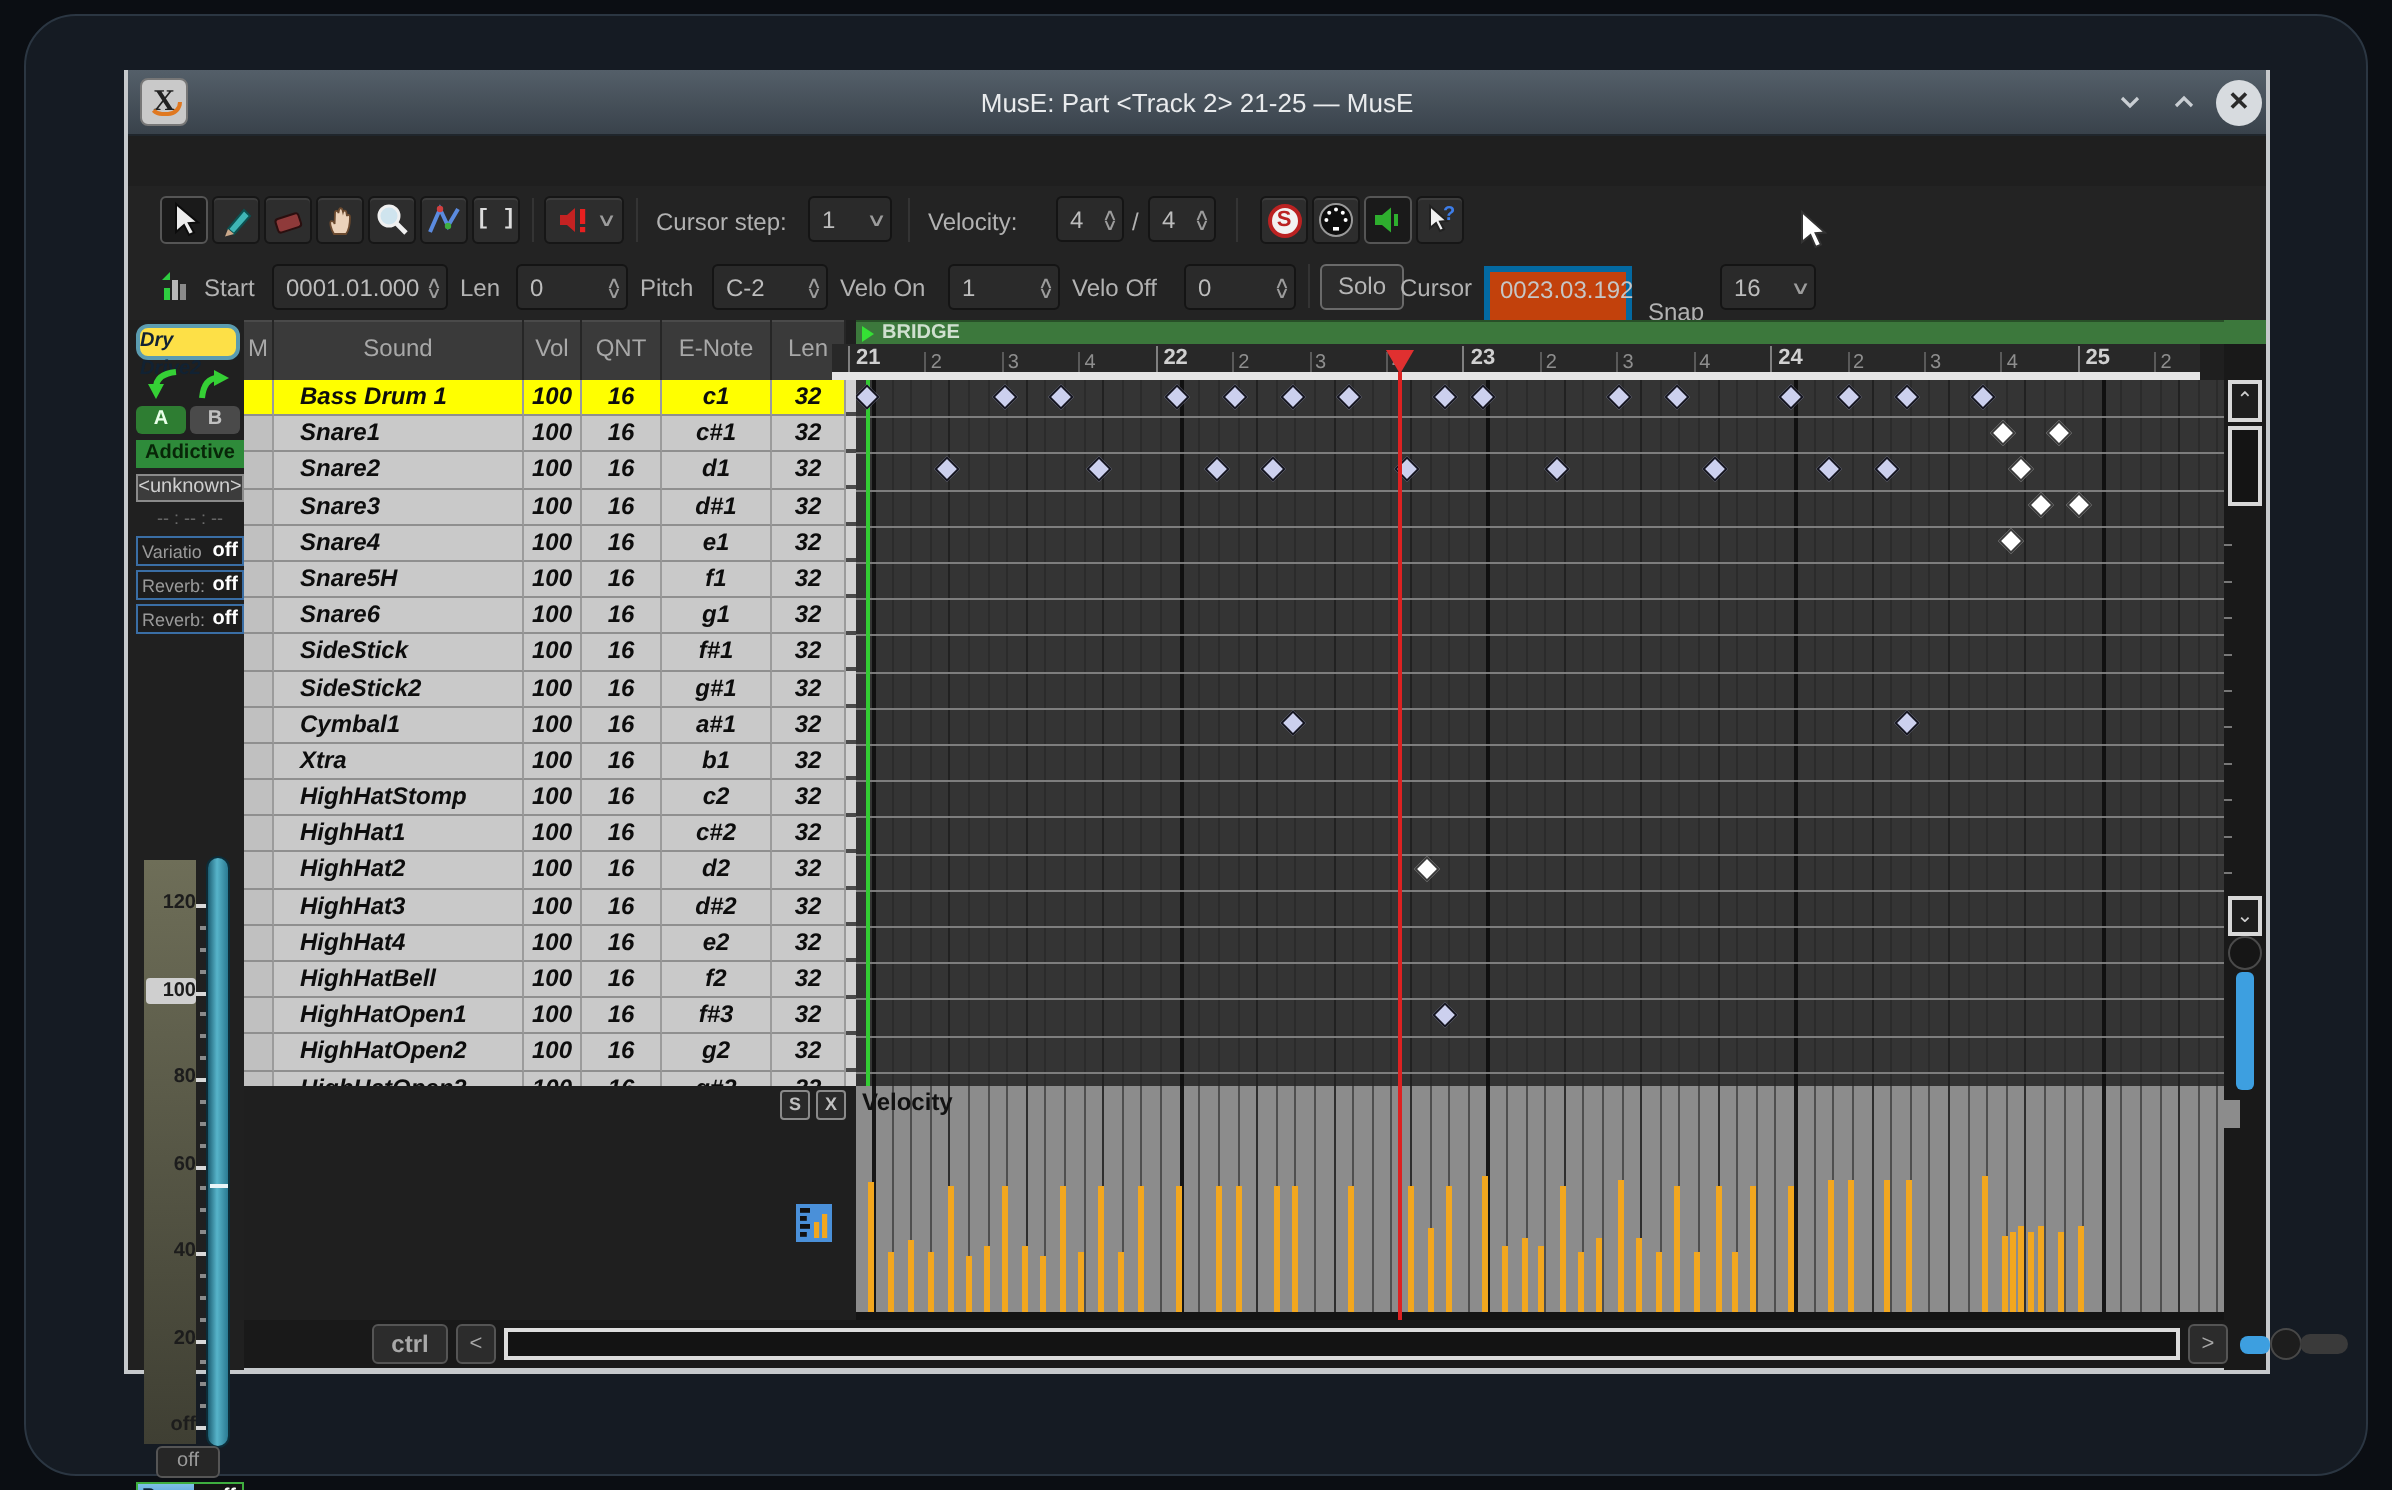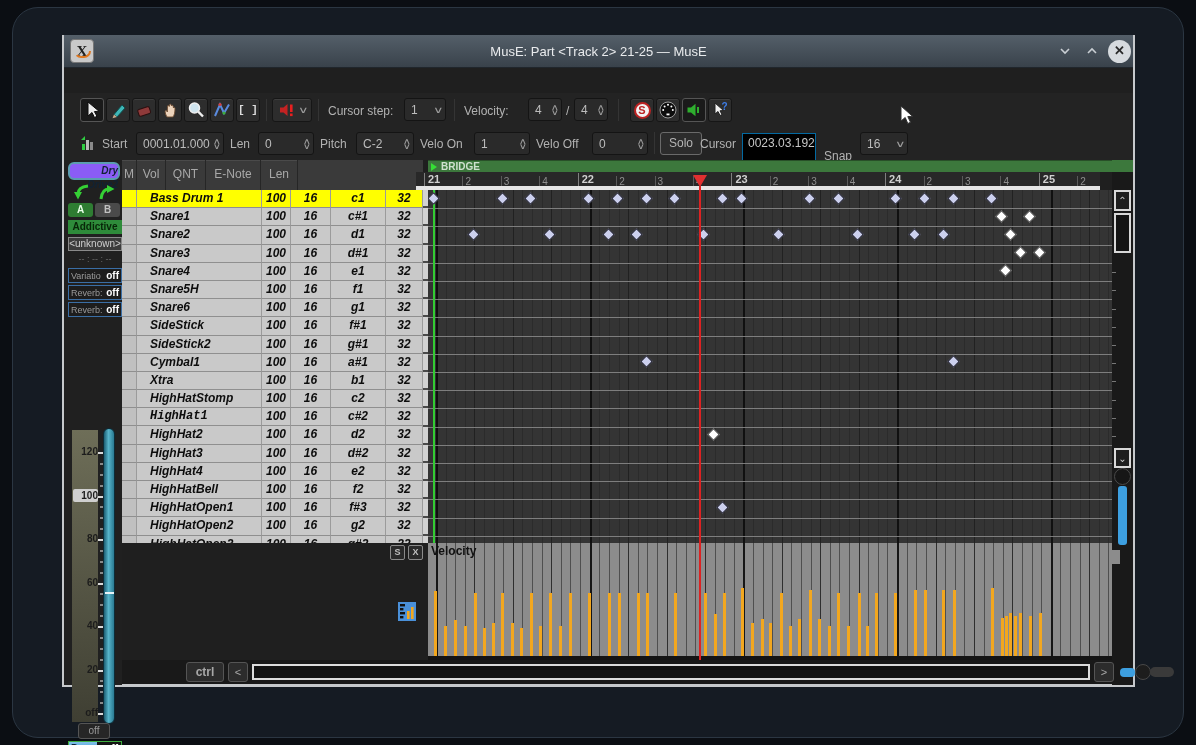--- a/index.html
+++ b/index.html
@@ -21,26 +21,26 @@
   #toolbar2{position:absolute;left:0;top:92px;width:100%;height:33px;background:#232323}
   .tbtn{position:absolute;top:5px;width:24px;height:24px;background:#2d2d2d;border:1px solid #161616;border-radius:3px;box-shadow:inset 0 1px 0 #3d3d3d;display:flex;align-items:center;justify-content:center}
   .tbtn.active{background:#1a1a1a;border-color:#555;box-shadow:none}
   .sep{position:absolute;top:6px;width:1px;height:22px;background:#161616;border-right:1px solid #343434}
   .lbl{position:absolute;color:#b2b2b2;font-size:12px;white-space:nowrap}
   .spin,.combo{position:absolute;top:5px;height:23px;background:#2a2a2a;border:1px solid #141414;border-radius:3px;display:flex;align-items:center;padding:0 3px 0 6px}
   .spinval{color:#bdbdbd;font-size:12px;flex:1;text-align:left}
   .updown{display:flex;flex-direction:column;align-items:center;margin-left:3px}
   .updown i{font-style:normal;font-size:8px;line-height:5px;color:#9c9c9c;transform:scaleX(1.4)}
   .chev1{font-style:normal;font-size:9px;color:#9c9c9c;margin-left:4px;transform:scaleX(1.6)}
-  .sunken{position:absolute;top:6px;height:34px;background:#000000;border:1px solid #0369a1;color:#c6c6c6;font-size:12px;line-height:19px;padding:0 5px}
+  .sunken{position:absolute;top:6px;height:34px;background:#c2410c;border:3px solid #0369a1;color:#c6c6c6;font-size:12px;line-height:19px;padding:0 5px}
   #solo-btn{position:absolute;top:5px;height:23px;background:#2c2c2c;border:1px solid #6a6a6a;border-radius:3px;color:#b5b5b5;font-size:12px;padding:0 8px;line-height:21px}
   
   #sidebar{position:absolute;left:0;top:125px;width:58px;height:525px;background:#202020}
   .sbox{position:absolute;left:4px;width:54px;overflow:hidden}
-  #patch-btn{left:4px;top:2px;width:52px;height:18px;background:#8b5cf6;border:2px solid #5b9cb0;border-radius:6px;color:#123;font:italic bold 10px/14px "Liberation Sans";text-align:right}
+  #patch-btn{left:4px;top:2px;width:52px;height:18px;background:#fde047;border:2px solid #5b9cb0;border-radius:6px;color:#123;font:italic bold 10px/14px "Liberation Sans";text-align:left}
   .ab{position:absolute;top:0;width:25px;height:14px;font:bold 10px/14px "Liberation Sans";text-align:center;border-radius:3px}
   #synth-name{background:#2e8b3a;color:#082608;font:bold 10px/14px "Liberation Sans";text-align:center;height:14px}
   #bank-box{background:#3c3c3c;border:1px solid #8a8a8a;color:#cfcfcf;font-size:10px;line-height:12px;text-align:center;height:14px}
   #time-display{color:#6a6a6a;font-size:9px;text-align:center;height:11px;line-height:11px}
   .ctlrow{position:absolute;left:4px;width:54px;height:15px;border:1px solid #3a6ea5;background:#1d1d1d;display:flex;align-items:center;justify-content:space-between;padding:0 2px}
   .ctlrow .cl{color:#9a9a9a;font-size:9px;overflow:hidden;white-space:nowrap}
   .ctlrow .cv{color:#fff;font:bold 10px "Liberation Sans"}
   #meter-strip{position:absolute;left:8px;top:270px;width:26px;height:292px;background:linear-gradient(180deg,#6e6e58,#55554san 45%,#3f3f33);background:linear-gradient(180deg,#6e6e58,#3f3f33)}
   .scale-lbl{position:absolute;right:3px;width:23px;text-align:right;color:#1c1c1c;font:bold 10px "Liberation Sans"}
   .scale-hl{position:absolute;left:1px;width:25px;height:13px;background:#cfcfcf;border-radius:2px}
@@ -359,20 +359,21 @@
     <div id="pan-row">
       <div id="pan-l">Pan</div>
       <div id="pan-r">off</div>
       </div>
 
   </div>
 
   <div id="tbl">
     <div id="tbl-header">
         <div class="th" style="width: 15px;">M</div>
+        <div class="th" style="width: 125px;">Sound</div>
         <div class="th" style="width: 29px;">Vol</div>
         <div class="th" style="width: 40px;">QNT</div>
         <div class="th" style="width: 55px;">E-Note</div>
         <div class="th" style="width: 37px;">Len</div>
       </div>
     <div id="tbl-body">
         <div class="tr sel">
           <div class="td mcol" style="width: 15px;"></div>
           <div class="td snd" style="width: 125px;">Bass Drum 1</div>
           <div class="td" style="width: 29px;">100</div>
@@ -463,21 +464,21 @@
         <div class="tr">
           <div class="td mcol" style="width: 15px;"></div>
           <div class="td snd" style="width: 125px;">HighHatStomp</div>
           <div class="td" style="width: 29px;">100</div>
           <div class="td" style="width: 40px;">16</div>
           <div class="td" style="width: 55px;">c2</div>
           <div class="td" style="width: 37px;">32</div>
         </div>
         <div class="tr">
           <div class="td mcol" style="width: 15px;"></div>
-          <div class="td snd" style="width: 125px; font-family: Liberation Mono, monospace;">HighHat1</div>
+          <div class="td snd" style="width: 125px;">HighHat1</div>
           <div class="td" style="width: 29px;">100</div>
           <div class="td" style="width: 40px;">16</div>
           <div class="td" style="width: 55px;">c#2</div>
           <div class="td" style="width: 37px;">32</div>
         </div>
         <div class="tr">
           <div class="td mcol" style="width: 15px;"></div>
           <div class="td snd" style="width: 125px;">HighHat2</div>
           <div class="td" style="width: 29px;">100</div>
           <div class="td" style="width: 40px;">16</div>

